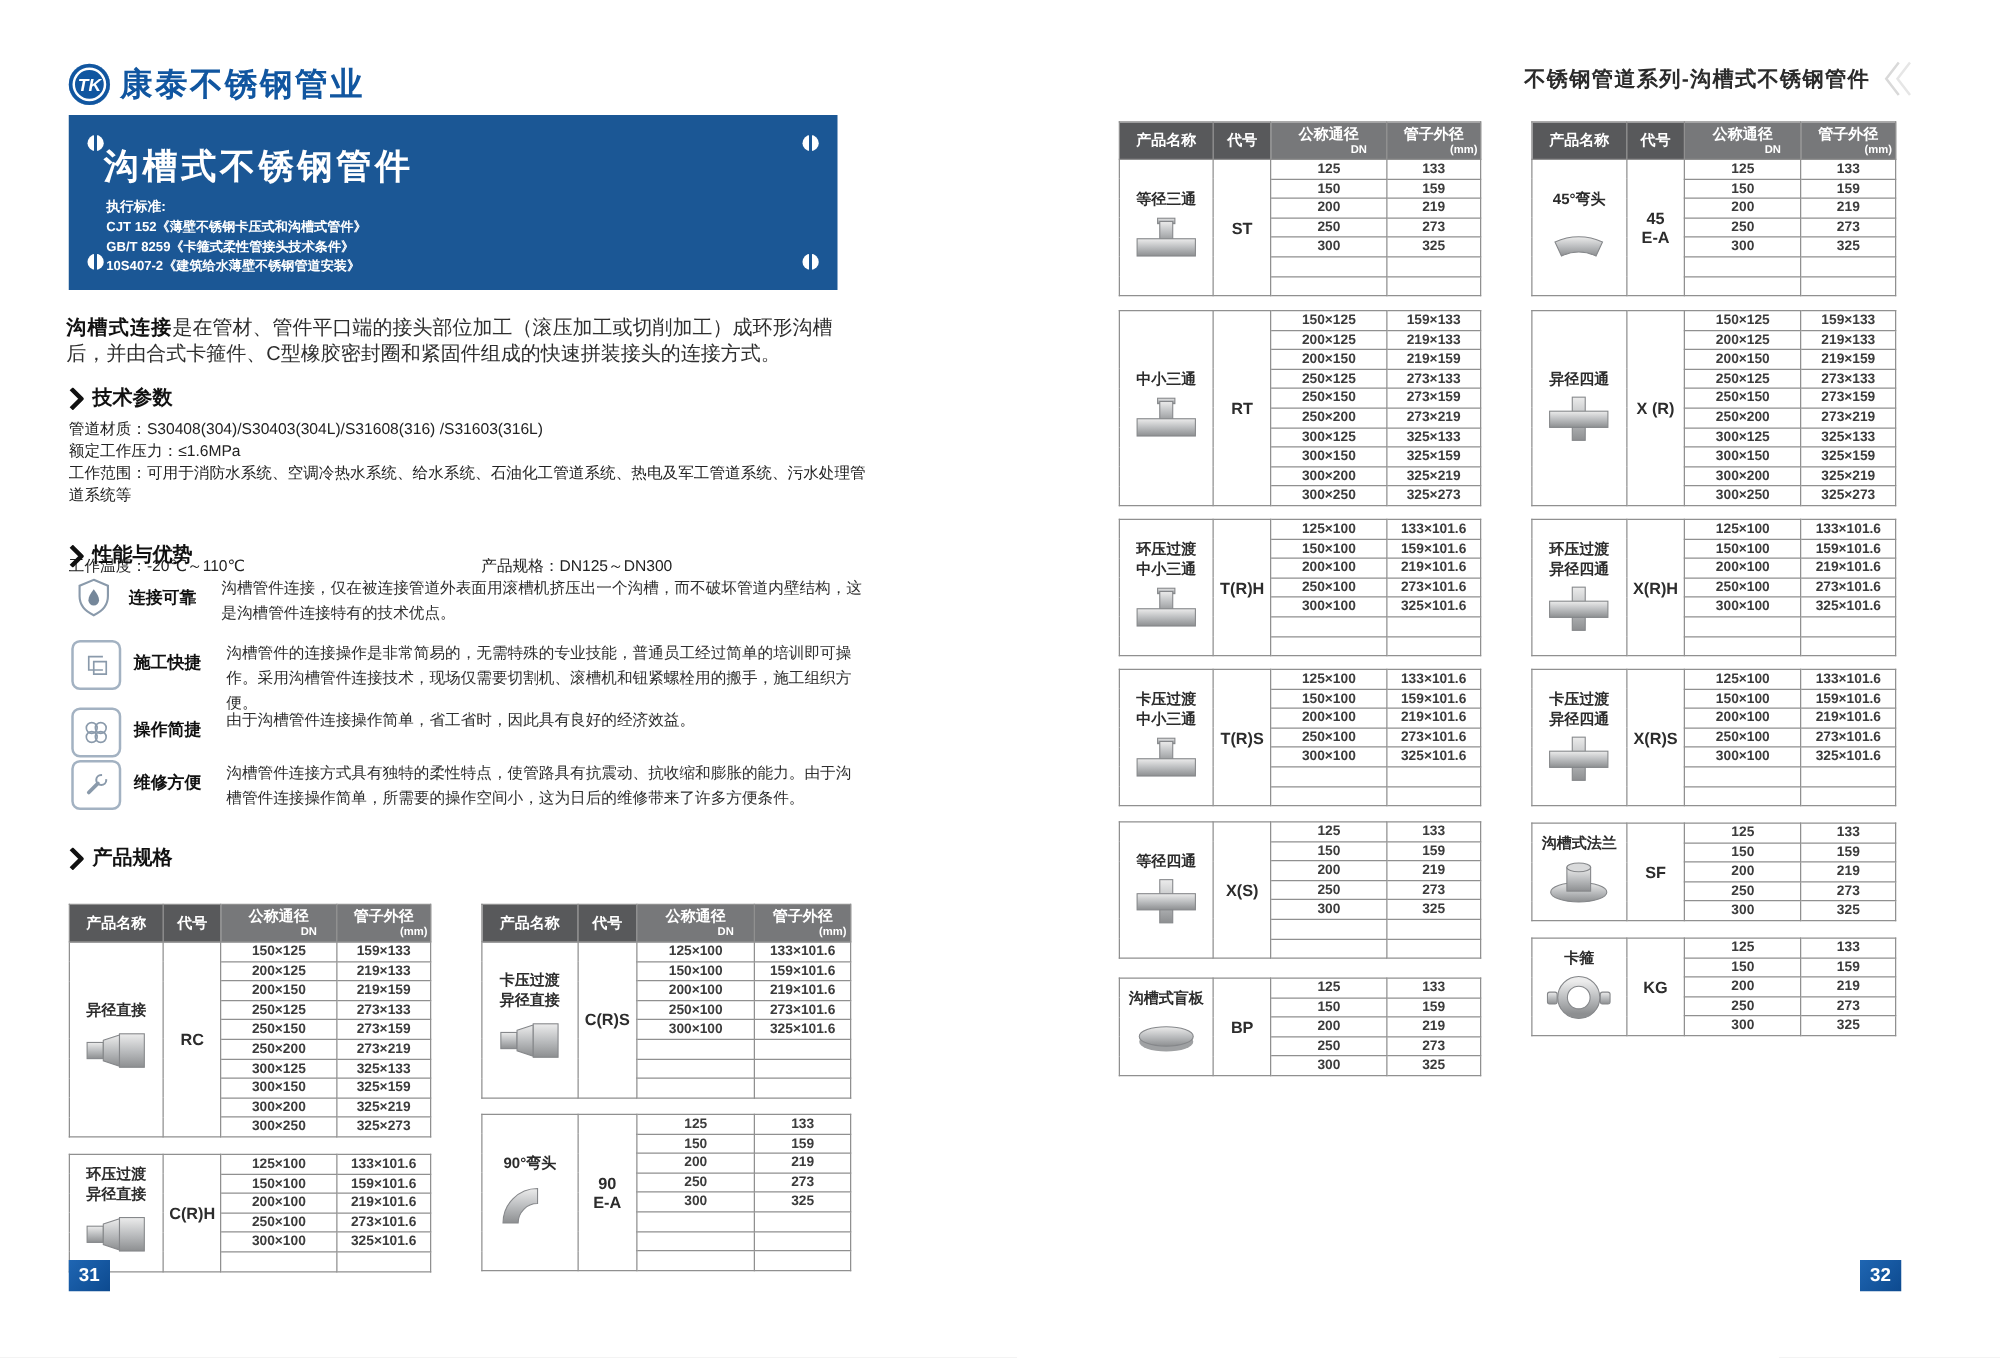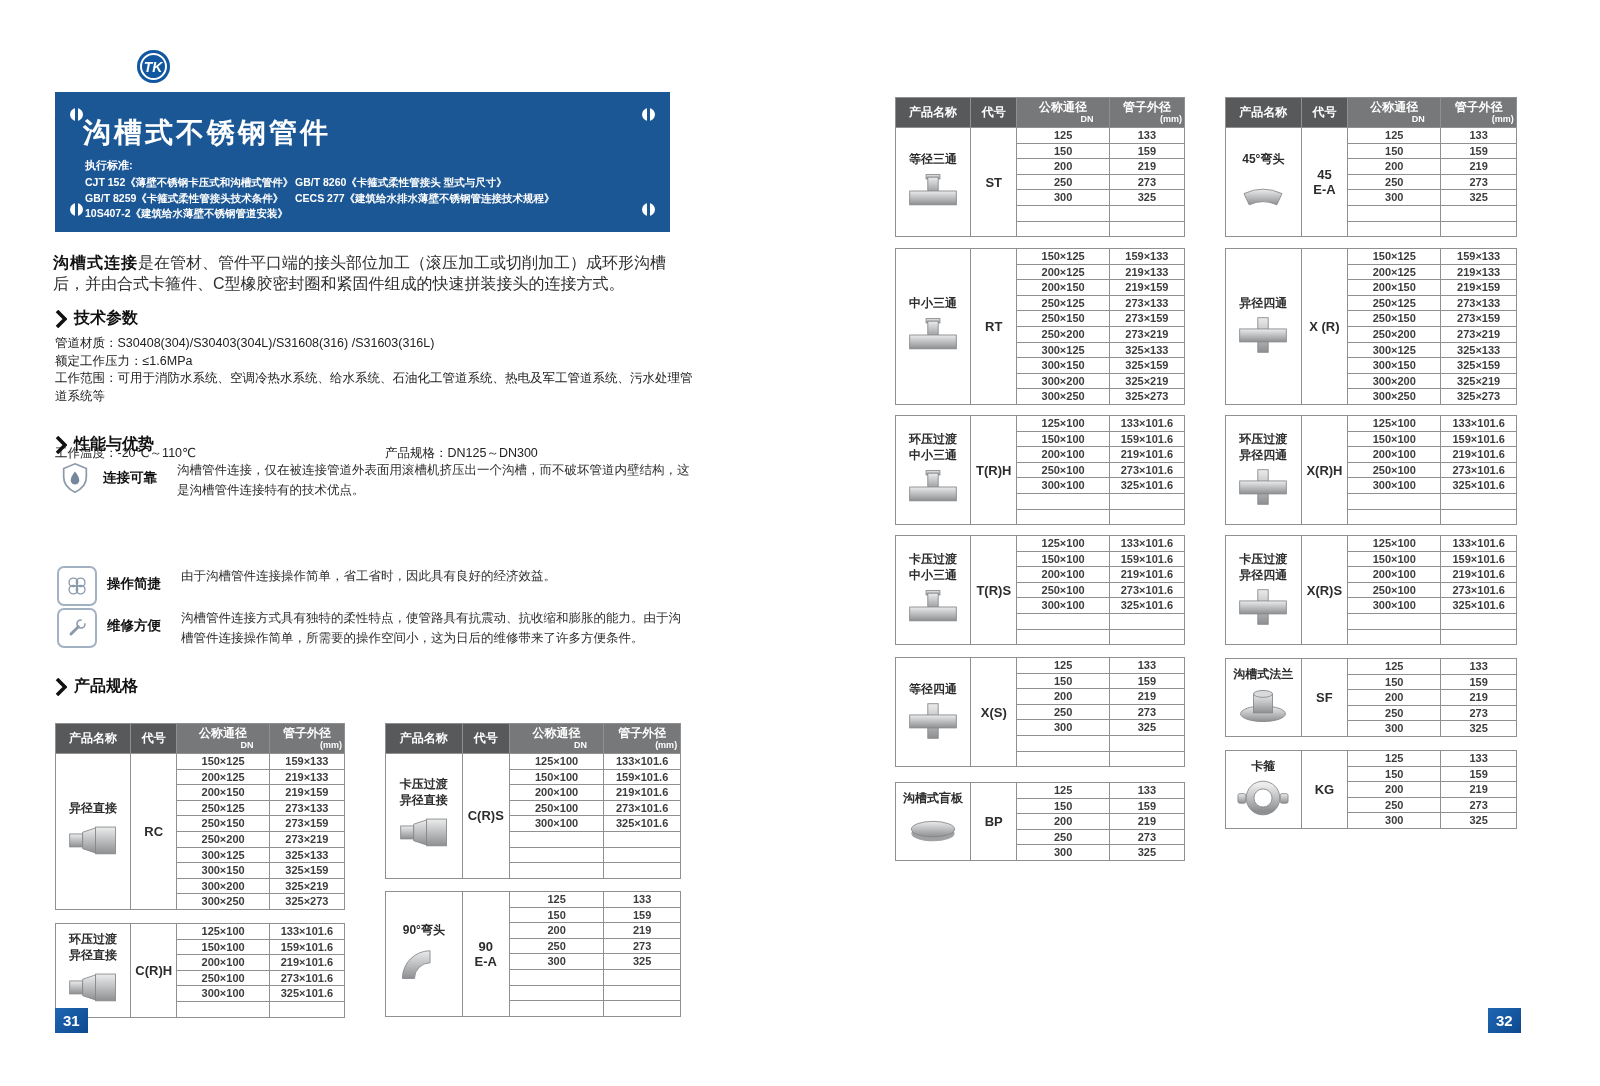--- a/index.html
+++ b/index.html
@@ -1,20 +1,20 @@
 <!DOCTYPE html>
 <html><head>
 <meta charset="utf-8">
 <style>
   html,body{margin:0;padding:0;background:#e9e9e9;}
   .canvas{position:relative;width:1600px;height:1086px;background:#ffffff;overflow:hidden;
           font-family:"Liberation Sans","DejaVu Sans",sans-serif;color:#333;}
 
   
-  .logo{position:absolute;left:55px;top:50px;display:flex;align-items:center;gap:8px;flex-direction:column;}
+  .logo{position:absolute;left:55px;top:50px;display:flex;align-items:center;gap:8px;}
   .logo-badge{width:33px;height:33px;border-radius:50%;background:#1156a0;color:#fff;
               font-style:italic;font-weight:800;font-size:14px;display:flex;align-items:center;justify-content:center;
               box-shadow:inset 0 0 0 3px #1156a0, inset 0 0 0 5px #ffffff;}
   .logo-text{color:#1156a0;font-weight:800;font-size:26px;letter-spacing:2px;}
 
   
   .rp-header{position:absolute;left:1060px;top:48px;width:470px;display:flex;align-items:center;justify-content:flex-end;gap:8px;}
   .rp-header span{font-size:17px;font-weight:700;color:#2b2b2b;letter-spacing:1px;}
 
   
@@ -68,38 +68,41 @@
 </head>
 <body>
 
 <div class="canvas">
 
   <div class="logo">
     <span class="logo-badge">TK</span>
     <span class="logo-text">康泰不锈钢管业</span>
   </div>
 
+  <div class="rp-header">
+    <span>不锈钢管道系列-沟槽式不锈钢管件</span>
+    <svg width="26" height="30" viewBox="0 0 26 30">
+      <path d="M15,2 L5,15 L15,28" stroke="#d9d9d9" stroke-width="2" fill="none"></path>
+      <path d="M24,2 L14,15 L24,28" stroke="#e6e6e6" stroke-width="2" fill="none"></path>
+    </svg>
+  </div>
 
   <div class="banner">
     <span class="orn" style="left:15px;top:16px"></span>
     <span class="orn" style="right:15px;top:16px"></span>
     <span class="orn" style="left:15px;bottom:16px"></span>
     <span class="orn" style="right:15px;bottom:16px"></span>
     <div class="banner-title">沟槽式不锈钢管件</div>
     <div class="banner-std-label">执行标准:</div>
     <div class="banner-cols">
       <div class="banner-col c1">
         <span>CJT 152《薄壁不锈钢卡压式和沟槽式管件》</span>
         <span>GB/T 8259《卡箍式柔性管接头技术条件》</span>
         <span>10S407-2《建筑给水薄壁不锈钢管道安装》</span>
       </div>
-      <div class="banner-col">
-        <span>GB/T 8260《卡箍式柔性管接头 型式与尺寸》</span>
-        <span>CECS 277《建筑给水排水薄壁不锈钢管连接技术规程》</span>
-      </div>
     </div>
   </div>
 
   <div class="intro">
     <b>沟槽式连接</b><span>是在管材、管件平口端的接头部位加工（滚压加工或切削加工）成环形沟槽后，并由合式卡箍件、C型橡胶密封圈和紧固件组成的快速拼装接头的连接方式。</span>
   </div>
 
   <div class="sec-head" style="left:55px;top:308px">
     <svg width="12" height="18" viewBox="0 0 12 18">
         <path d="M2,1 L10,9 L2,17" stroke="#111" stroke-width="3.6" fill="none"></path>
@@ -127,20 +130,30 @@
     <span class="adv-ic">
       <svg width="34" height="38" viewBox="0 0 36 36">
           <path d="M18,3 L30,8 V17 C30,26 23.5,30.5 18,33 C12.5,30.5 6,26 6,17 V8 Z" fill="none" stroke="#8a9aab" stroke-width="1.8"></path>
           <path d="M18,11 C21,15 22.5,17.5 22.5,20.3 A4.5,4.5 0 0 1 13.5,20.3 C13.5,17.5 15,15 18,11 Z" fill="#75879a"></path>
         </svg>
     </span>
     <span class="adv-label">连接可靠</span>
     <span class="adv-text">沟槽管件连接，仅在被连接管道外表面用滚槽机挤压出一个沟槽，而不破坏管道内壁结构，这是沟槽管件连接特有的技术优点。</span>
   </div>
 
+  <div class="adv-item" style="top:510px">
+    <span class="adv-ic boxed">
+      <svg width="24" height="24" viewBox="0 0 36 36">
+          <path d="M26,8 H9 V24 H26" fill="none" stroke="#8a9aab" stroke-width="2"></path>
+          <path d="M15,14 H30 V29 H15 Z" fill="none" stroke="#8a9aab" stroke-width="2"></path>
+        </svg>
+    </span>
+    <span class="adv-label">施工快捷</span>
+    <span class="adv-text">沟槽管件的连接操作是非常简易的，无需特殊的专业技能，普通员工经过简单的培训即可操作。采用沟槽管件连接技术，现场仅需要切割机、滚槽机和钮紧螺栓用的搬手，施工组织方便。</span>
+  </div>
 
   <div class="adv-item" style="top:606px">
     <span class="adv-ic boxed">
       <svg width="24" height="24" viewBox="0 0 36 36">
           <circle cx="24" cy="12" r="6" fill="none" stroke="#8a9aab" stroke-width="2.4"></circle>
           <rect x="25" y="4" width="7" height="7" fill="#fff"></rect>
           <path d="M20,16 L9,27" stroke="#8a9aab" stroke-width="4.4" stroke-linecap="round"></path>
         </svg>
     </span>
     <span class="adv-label">维修方便</span>

